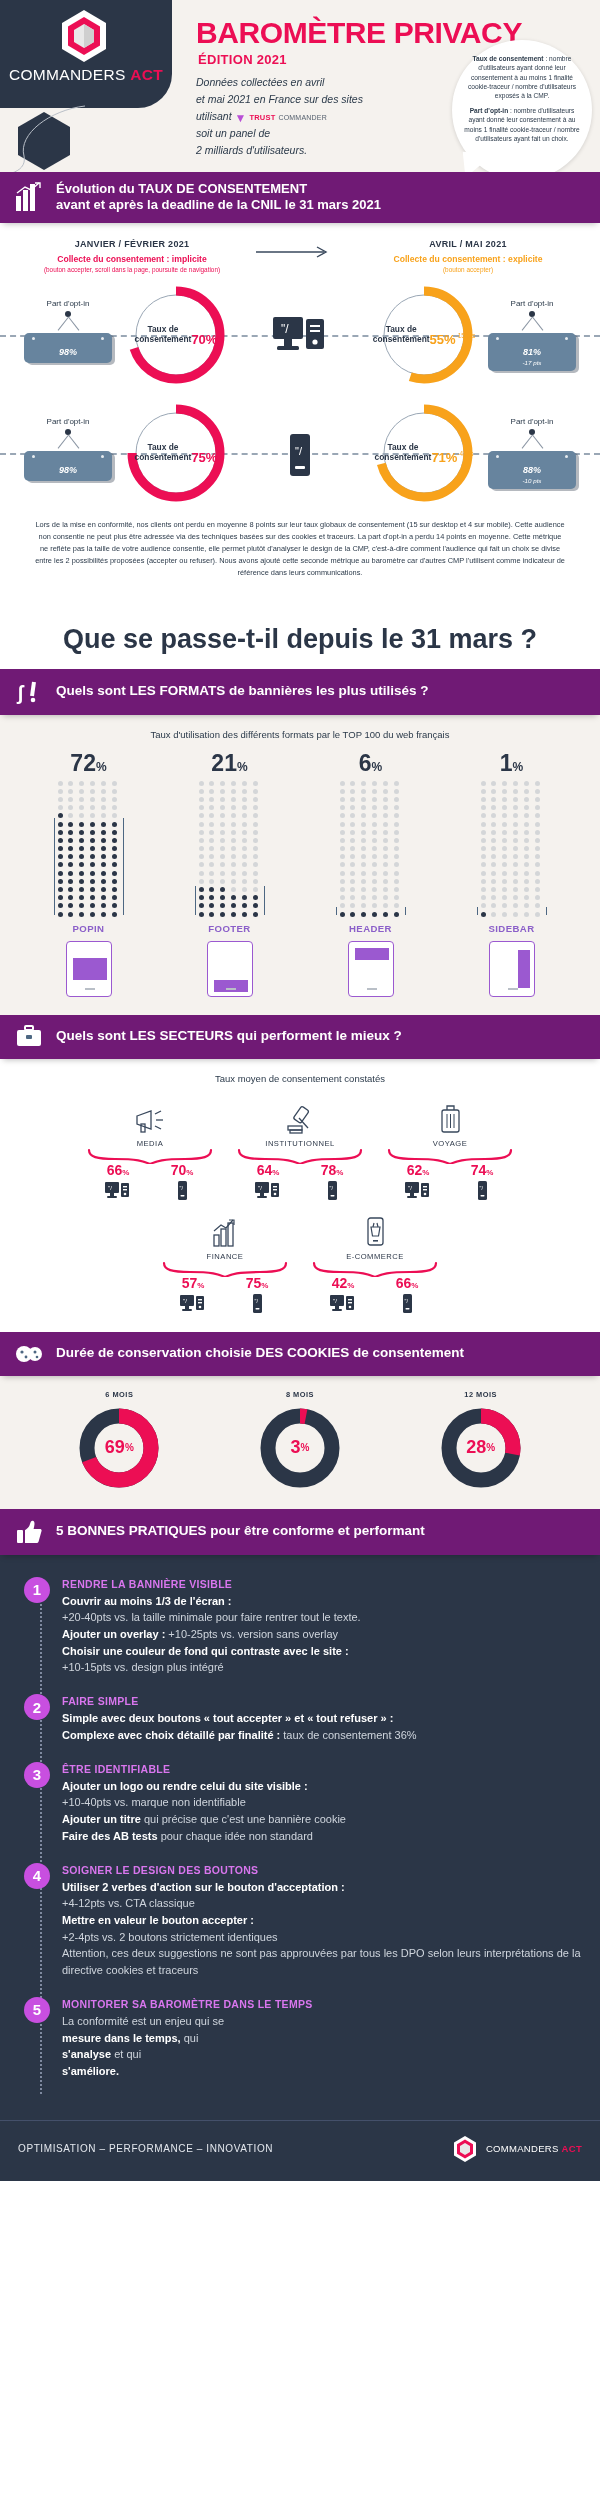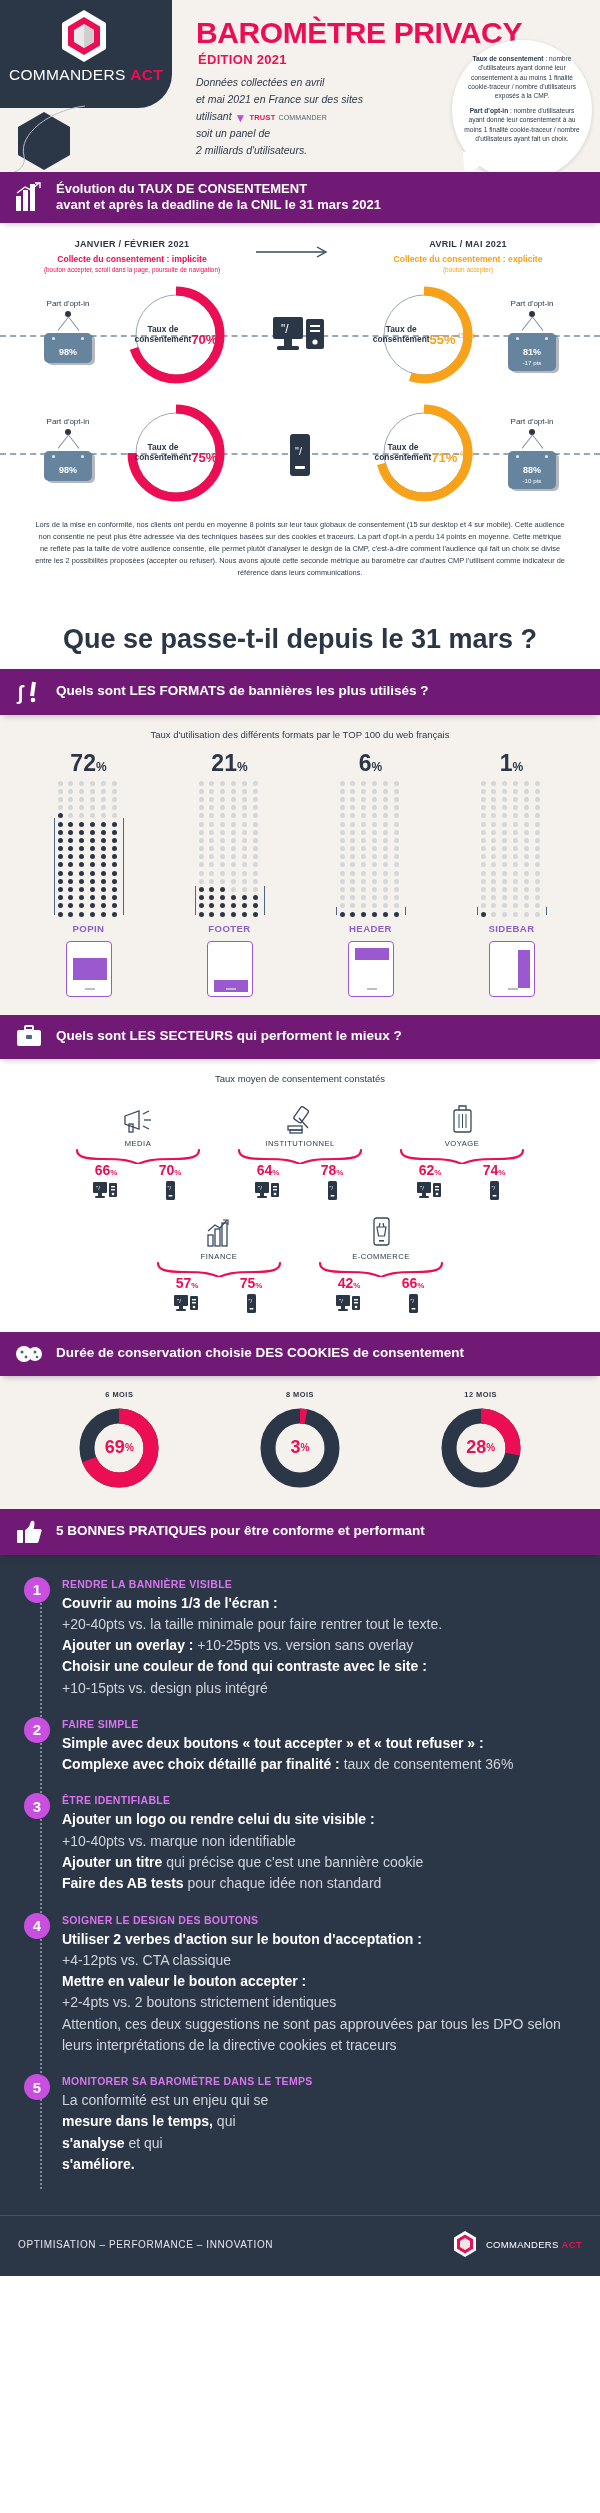--- a/index.html
+++ b/index.html
@@ -110,22 +110,23 @@
   .optin.left { left: 20px; }
   .optin.right { right: 20px; }
   .optin .lbl { font-size: 8px; color: #2b3a4a; }
   .optin .hookpt { width: 6px; height: 6px; border-radius: 50%; background: #2b3647; margin: 3px auto 0; }
   .optin .ropes { position: relative; height: 16px; }
   .optin .rope { position: absolute; top: 0; left: 50%; width: 1px; height: 17px; background: #8a95a3; transform-origin: top center; }
   .optin .rope.l { transform: rotate(-38deg); }
   .optin .rope.r { transform: rotate(38deg); }
   .plate {
     background: #67849e; color: #fff; border-radius: 5px;
-    width: 48px; margin: 0 auto; padding: 6px 0 5px; position: relative;
+    width: 88px; margin: 0 auto; padding: 6px 0 5px; position: relative;
     box-shadow: 3px 2px 0 rgba(43,54,71,.35);
+    font-style: italic;
   }
   .plate .hole { position: absolute; top: 4px; width: 3px; height: 3px; border-radius: 50%; background: #e6ebef; }
   .plate .hole.l { left: 8px; } .plate .hole.r { right: 8px; }
   .plate .pval { font-size: 19px; font-weight: 700; line-height: 1; }
   .plate .pval span { font-size: 9px; }
   .plate .delta { font-size: 6.2px; margin-top: 1px; }
 
   .donut { position: absolute; top: 2px; width: 108px; height: 108px; }
   .donut.l { left: 122px; }
   .donut.r { right: 122px; }
@@ -166,21 +167,21 @@
   .dot.on { background: #2b3647; }
   .brk { position: absolute; width: 1px; background: #4d6782; }
   .fmt-name { font-size: 9.6px; font-weight: 700; color: #8b5fc9; letter-spacing: .4px; margin-top: 8px; }
 
   .phone { width: 46px; height: 56px; border: 1.6px solid #9b59d0; border-radius: 4px; margin: 7px auto 0; position: relative; background:#fff; }
   .phone .bar { position: absolute; background: #9b59d0; }
 
   
   .sectors { background: #fff; padding: 14px 0 18px; }
   .sectors .cap { text-align: center; font-size: 9.5px; color: #2b3a4a; margin-bottom: 12px; }
-  .sec-row { display: flex; justify-content: center; gap: 12px; }
+  .sec-row { display: flex; justify-content: center; gap: 0; }
   .sec-row.two { margin-top: 8px; }
   .sec-card { width: 150px; text-align: center; }
   .sec-icon { height: 40px; display:flex; align-items:flex-end; justify-content:center; }
   .sec-name { font-size: 7.6px; color: #2b3647; letter-spacing: .5px; margin-top: 3px; }
   .brace { height: 16px; display: flex; justify-content: center; }
   .sec-vals { display: flex; justify-content: center; gap: 18px; margin-top: -1px; }
   .sec-v { width: 46px; }
   .sec-v .n { font-size: 14px; font-weight: 700; color: #ec0e54; line-height: 1; }
   .sec-v .n span { font-size: 8px; }
   .sec-v .ic { margin-top: 4px; height: 20px; display: flex; align-items: center; justify-content: center; }
@@ -202,21 +203,21 @@
   .pr-list { padding: 16px 18px 22px 24px; position: relative; }
   .pr-spine { position: absolute; left: 40px; top: 22px; bottom: 26px; border-left: 2px dotted #7f8aa0; }
   .pr-item { display: flex; gap: 12px; margin-bottom: 18px; position: relative; }
   .pr-num {
     flex: 0 0 26px; width: 26px; height: 26px; border-radius: 50%;
     background: #c84fe0; color: #fff; font-size: 15px; font-weight: 700;
     display: flex; align-items: center; justify-content: center; z-index: 2;
   }
   .pr-body { flex: 1; padding-top: 1px; }
   .pr-title { font-size: 10.5px; font-weight: 700; color: #d976ee; letter-spacing: .3px; margin-bottom: 3px; }
-  .pr-line { font-size: 14px; line-height: 1.52; color: #fff; }
+  .pr-line { font-size: 11px; line-height: 1.52; color: #fff; }
   .pr-line b { font-weight: 700; }
   .pr-line .dim { color: #cfd5dd; font-weight: 400; }
 
   
   .footer {
     background: #2b3647; color: #fff; display: flex; align-items: center;
     justify-content: space-between; padding: 14px 18px 18px;
     border-top: 1px solid #44506a;
   }
   .footer .slogan { font-size: 10px; letter-spacing: .6px; color: #e4e8ee; }

